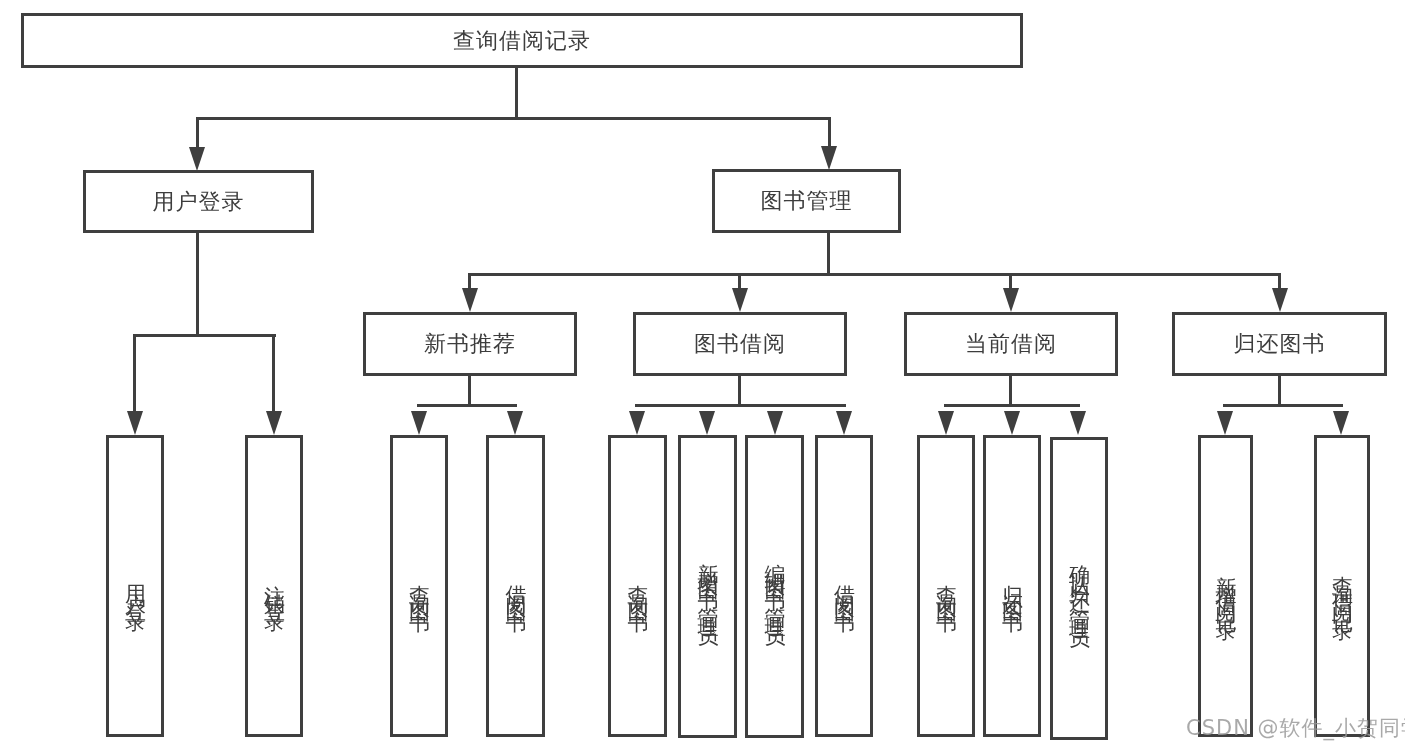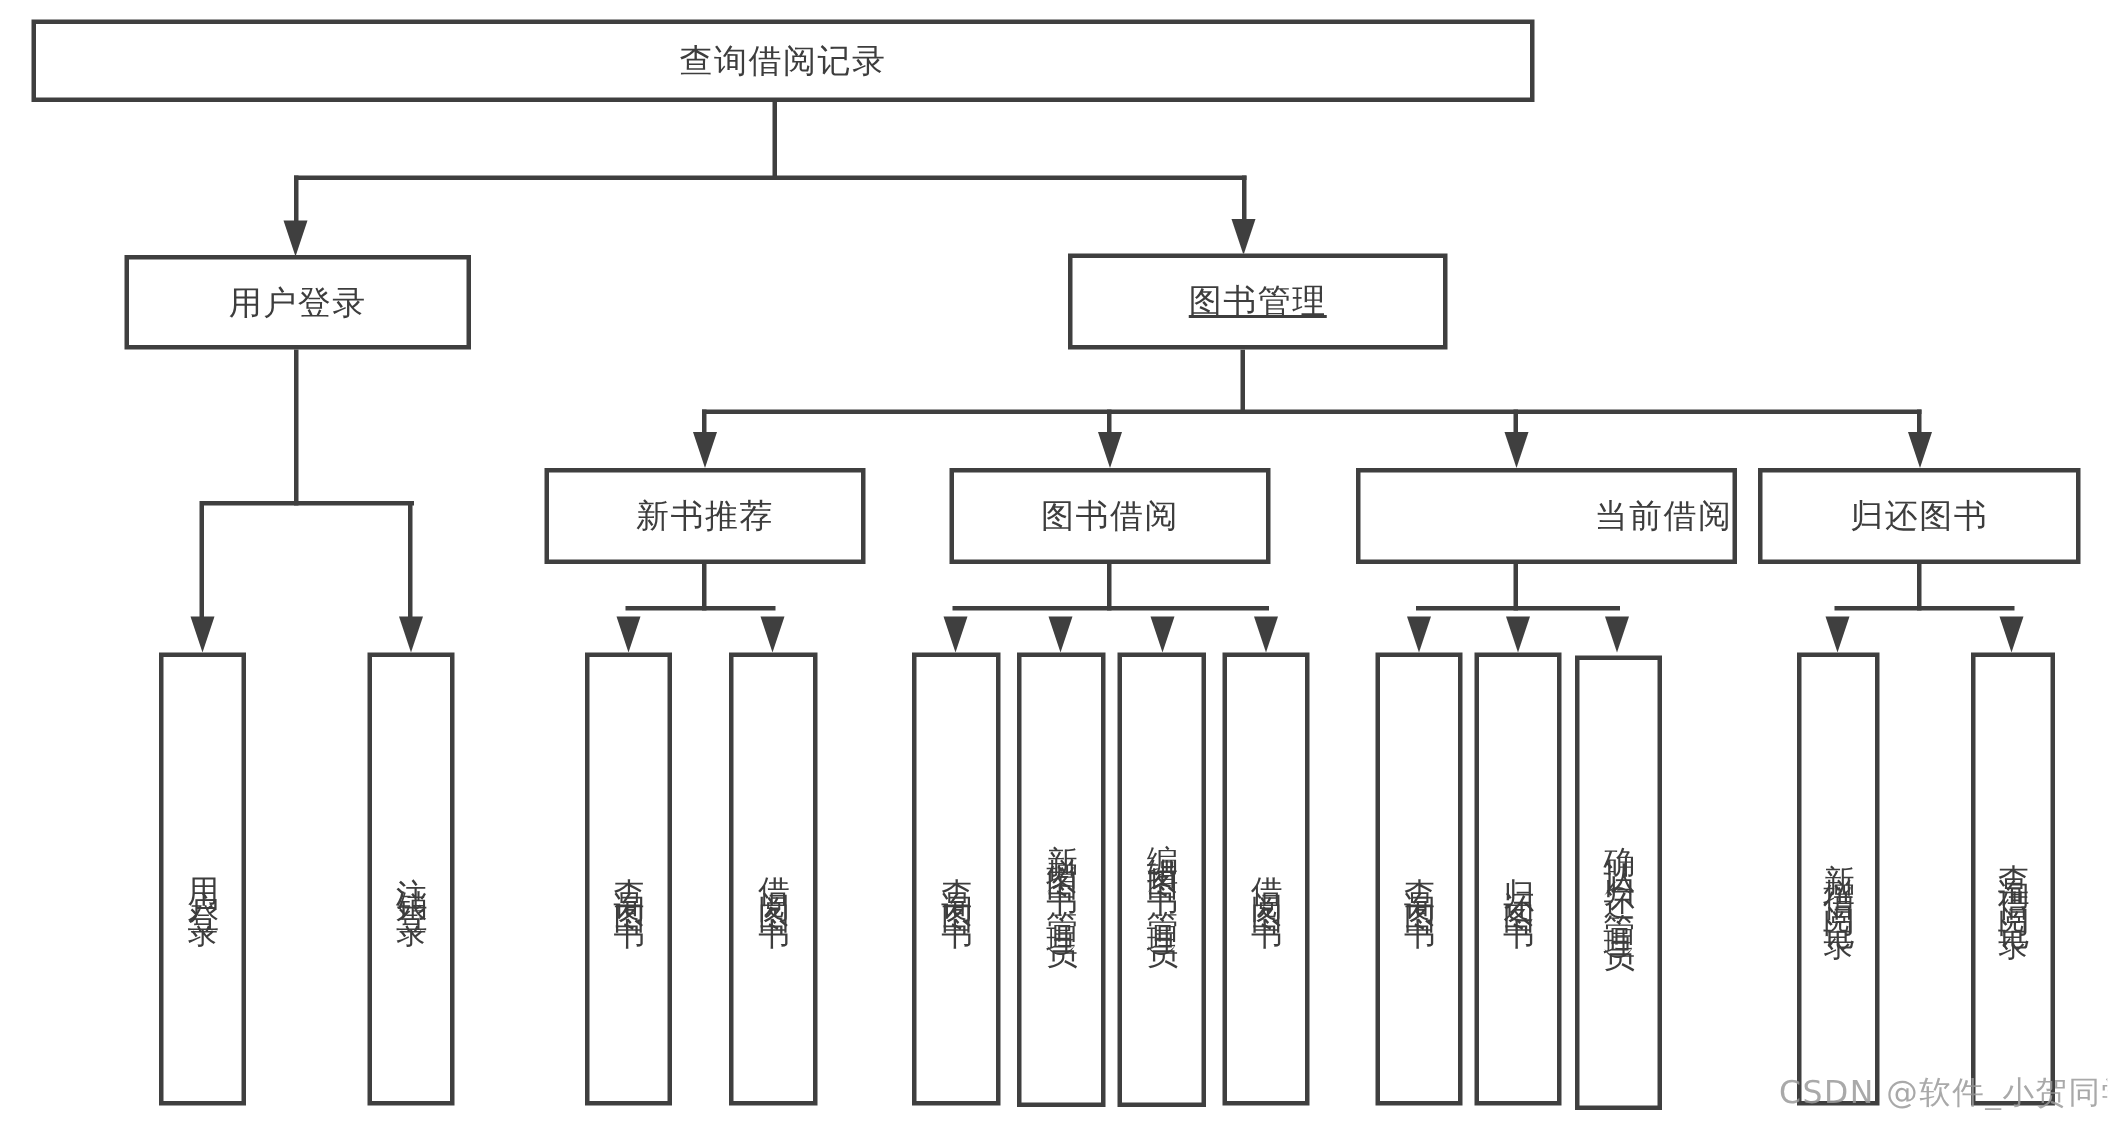--- a/index.html
+++ b/index.html
@@ -93,31 +93,31 @@
   <div class="arrow" style="left:1217px;top:411px;"></div>
   <div class="arrow" style="left:1333px;top:411px;"></div>
 
   <div class="node h" style="left:21px;top:13px;width:1002px;height:55px;">
     <span class="lbl">查询借阅记录</span>
   </div>
 
   <div class="node h" style="left:83px;top:170px;width:231px;height:63px;">
     <span class="lbl">用户登录</span>
   </div>
-  <div class="node h" style="left:712px;top:169px;width:253px;height:64px;text-decoration:underline;">
+  <div class="node h" style="left:712px;top:169px;width:189px;height:64px;">
     <span class="lbl">图书管理</span>
   </div>
 
   <div class="node h" style="left:633px;top:312px;width:214px;height:64px;">
     <span class="lbl">图书借阅</span>
   </div>
   <div class="node h" style="left:363px;top:312px;width:214px;height:64px;">
     <span class="lbl">新书推荐</span>
   </div>
-  <div class="node h" style="left:904px;top:312px;width:254px;height:64px;justify-content:flex-end;">
+  <div class="node h" style="left:904px;top:312px;width:214px;height:64px;">
     <span class="lbl">当前借阅</span>
   </div>
   <div class="node h" style="left:1172px;top:312px;width:215px;height:64px;">
     <span class="lbl">归还图书</span>
   </div>
 
   <div class="node v" style="left:106px;top:435px;width:58px;height:302px;">
     <span class="lbl">用户登录</span>
   </div>
   <div class="node v" style="left:245px;top:435px;width:58px;height:302px;">

